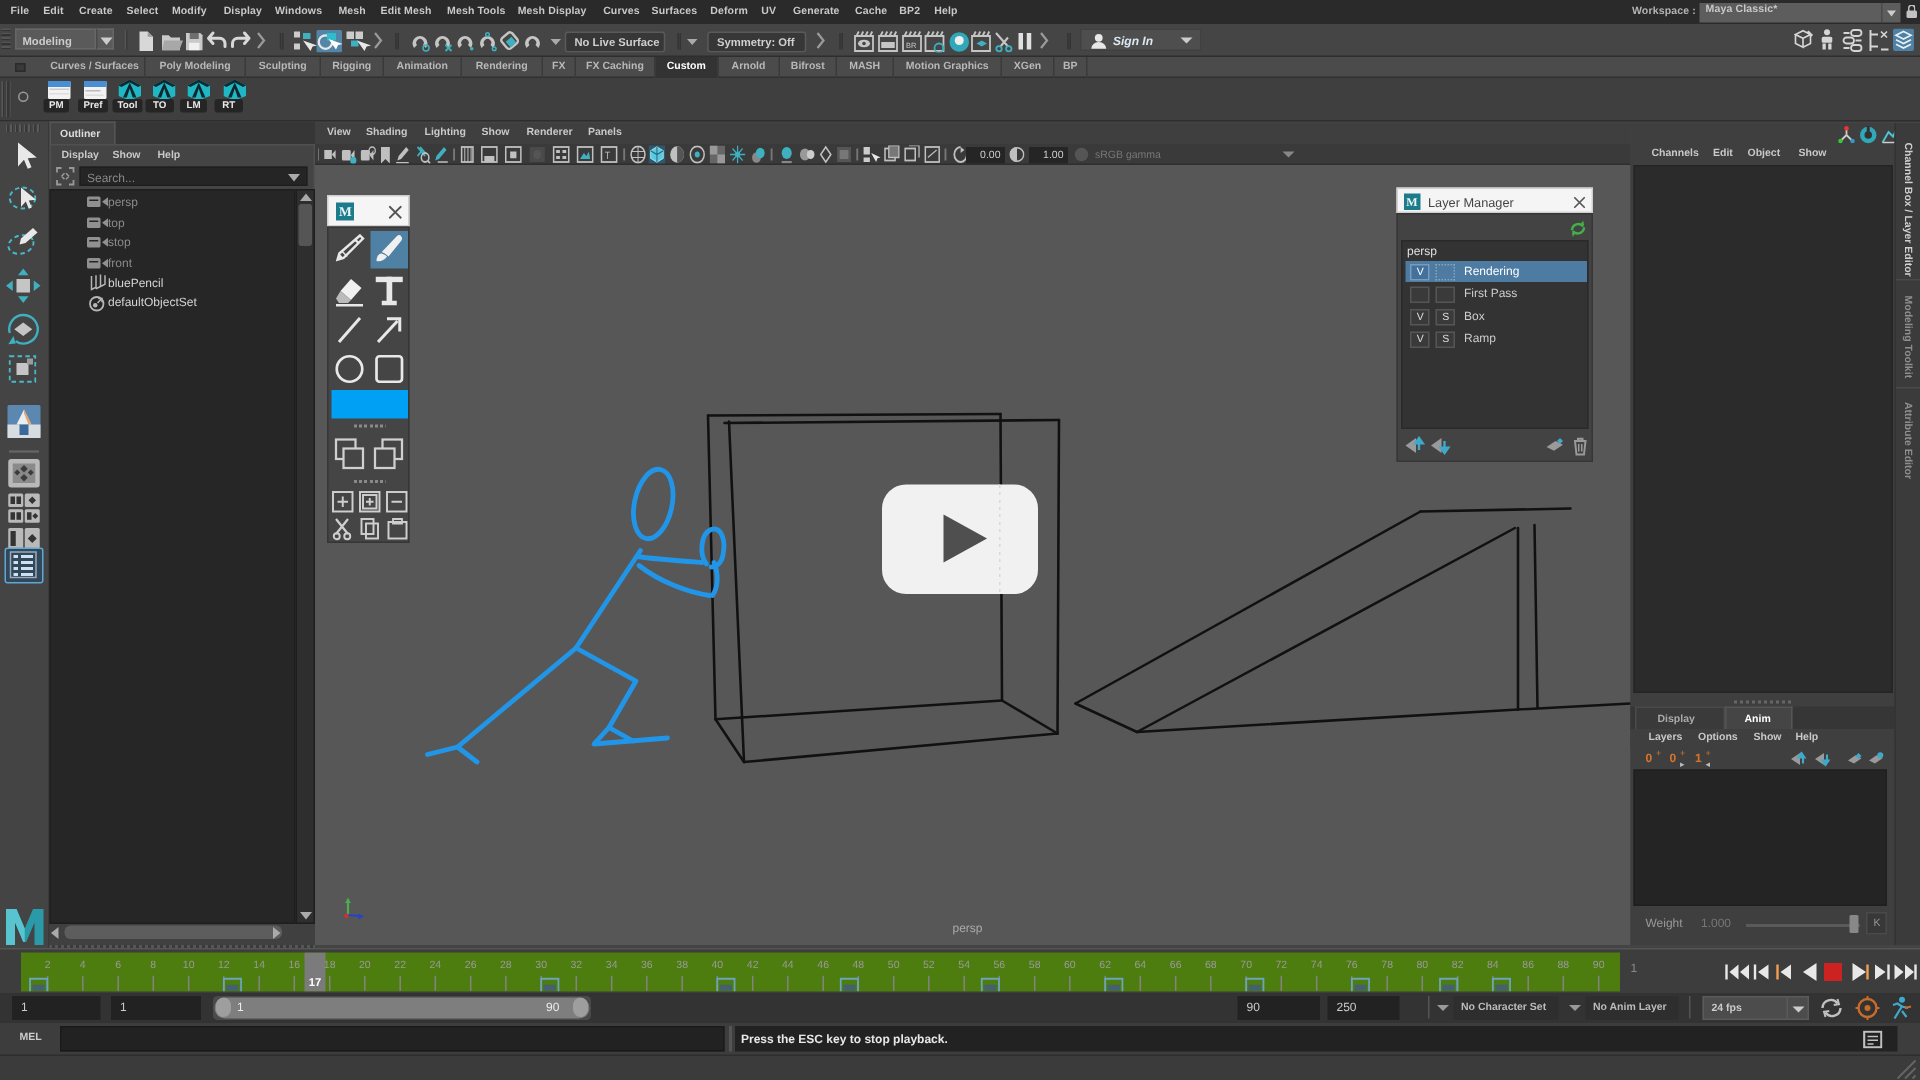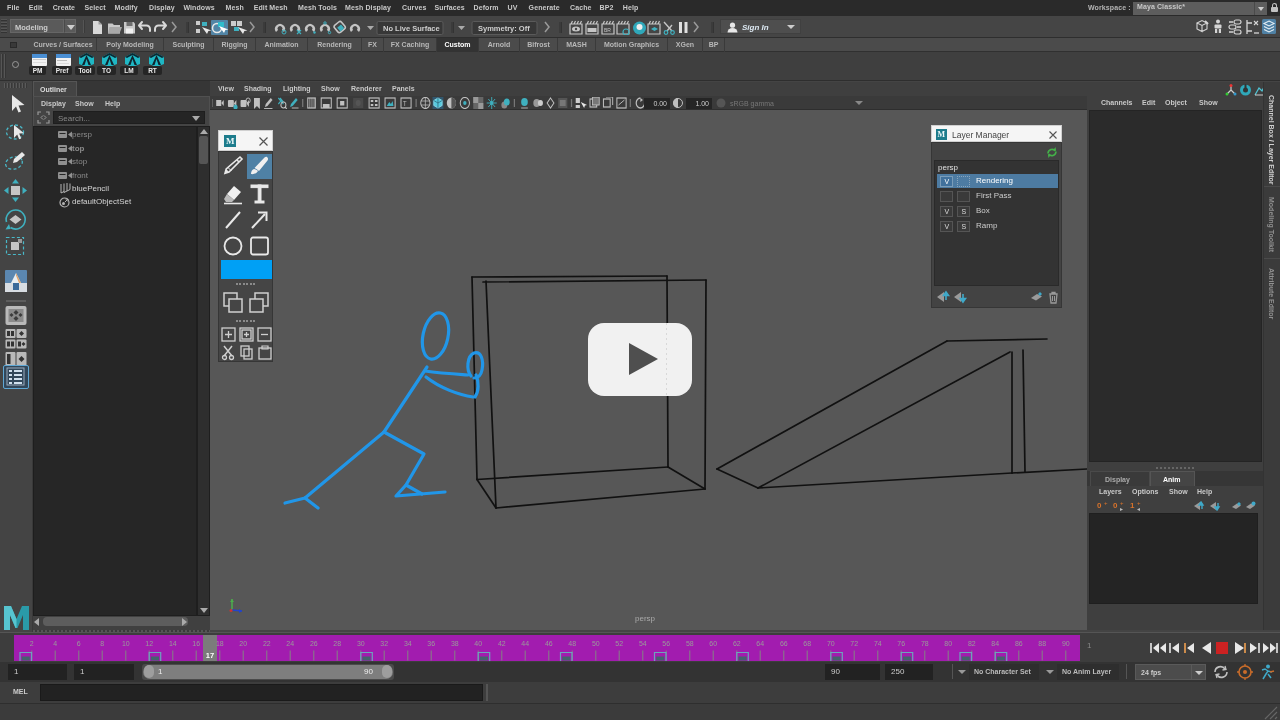--- a/index.html
+++ b/index.html
@@ -429,21 +429,21 @@
           <rect x="0" y="1" width="9" height="7" rx="1" fill="#909090"></rect>
           <path d="M14,1.5 v6 l-4,-3 z" fill="#909090"></path>
           <rect x="1.5" y="3" width="6" height="1" fill="#262626"></rect>
         </svg>
         <span class="t8" style="left:38px;top:3px;color:#8a8a8a;">persp</span>
     <svg class="abs" style="left:24px;top:16.5px;" width="14" height="9" viewBox="0 0 14 9">
           <rect x="0" y="1" width="9" height="7" rx="1" fill="#909090"></rect>
           <path d="M14,1.5 v6 l-4,-3 z" fill="#909090"></path>
           <rect x="1.5" y="3" width="6" height="1" fill="#262626"></rect>
         </svg>
-        <span class="t8" style="left:38px;top:16.5px;color:#8a8a8a;font-weight:bold;">top</span>
+        <span class="t8" style="left:38px;top:16.5px;color:#8a8a8a;">top</span>
     <svg class="abs" style="left:24px;top:30px;" width="14" height="9" viewBox="0 0 14 9">
           <rect x="0" y="1" width="9" height="7" rx="1" fill="#909090"></rect>
           <path d="M14,1.5 v6 l-4,-3 z" fill="#909090"></path>
           <rect x="1.5" y="3" width="6" height="1" fill="#262626"></rect>
         </svg>
         <span class="t8" style="left:38px;top:30px;color:#8a8a8a;">stop</span>
     <svg class="abs" style="left:24px;top:43.5px;" width="14" height="9" viewBox="0 0 14 9">
           <rect x="0" y="1" width="9" height="7" rx="1" fill="#909090"></rect>
           <path d="M14,1.5 v6 l-4,-3 z" fill="#909090"></path>
           <rect x="1.5" y="3" width="6" height="1" fill="#262626"></rect>
@@ -769,32 +769,41 @@
           </g>
       <g transform="translate(52,0)">
             <path d="M0,6 l5,-3.5 l4,2 l-5,3.5 z" fill="#9a9a9a"></path>
             <circle cx="7.5" cy="2.5" r="2" fill="#3fa9c9"></circle>
           </g>
     </svg>
   </div>
 
   <div class="abs" style="left:2px;top:431px;width:169px;height:91px;background:#242424;border:1px solid #1f1f1f;"></div>
 
+  <div class="abs" style="left:0;top:522px;width:176px;height:26px;">
+    <span class="abs" style="left:10px;top:7px;font-size:8px;color:#999;">Weight</span>
+    <span class="abs" style="left:47px;top:7px;font-size:8px;color:#777;">1.000</span>
+    <div class="abs" style="left:77px;top:12px;width:76px;height:1.5px;background:#5a5a5a;"></div>
+    <div class="abs" style="left:146px;top:6px;width:6px;height:12px;background:#888;border-radius:1px;"></div>
+    <div class="abs" style="left:157px;top:4px;width:14px;height:15px;background:#383838;border:1px solid #4a4a4a;">
+          <span class="abs" style="left:4px;top:3px;font-size:7px;color:#999;">K</span>
+        </div>
+  </div>
 
   <div class="abs" style="left:176px;top:0;width:17px;height:548px;background:#3b3b3b;border-left:1px solid #333;">
     <div class="abs" style="left:4px;top:13px;writing-mode:vertical-rl;font-size:7px;font-weight:bold;color:#d0d0d0;white-space:nowrap;">Channel Box / Layer Editor</div>
     <div class="abs" style="left:0;top:104px;width:17px;height:1px;background:#4a4a4a;"></div>
     <div class="abs" style="left:4px;top:115px;writing-mode:vertical-rl;font-size:7px;font-weight:bold;color:#8f8f8f;white-space:nowrap;">Modeling Toolkit</div>
     <div class="abs" style="left:0;top:176px;width:17px;height:1px;background:#4a4a4a;"></div>
     <div class="abs" style="left:4px;top:186px;writing-mode:vertical-rl;font-size:7px;font-weight:bold;color:#8f8f8f;white-space:nowrap;">Attribute Editor</div>
   </div>
 </div>
 
 <div class="abs" id="timeline" style="left:0;top:632px;width:1280px;height:30px;background:#3d3d3d;border-top:1px solid #555;">
-  <div class="abs" style="left:14px;top:2px;width:1066px;height:26px;background:#a21caf;">
+  <div class="abs" style="left:14px;top:2px;width:1066px;height:26px;background:#4d7c0f;">
     <svg class="abs" style="left:0;top:0;" width="1066" height="26" viewBox="0 0 1066 26">
           <path d="M17.8,15.5 v10" stroke="#848484" stroke-width="1"></path>
           <path d="M41.2,15.5 v10" stroke="#848484" stroke-width="1"></path>
           <path d="M64.8,15.5 v10" stroke="#848484" stroke-width="1"></path>
           <path d="M88.2,15.5 v10" stroke="#848484" stroke-width="1"></path>
           <path d="M111.8,15.5 v10" stroke="#848484" stroke-width="1"></path>
           <path d="M135.2,15.5 v10" stroke="#848484" stroke-width="1"></path>
           <path d="M158.8,15.5 v10" stroke="#848484" stroke-width="1"></path>
           <path d="M182.2,15.5 v10" stroke="#848484" stroke-width="1"></path>
           <path d="M205.8,15.5 v10" stroke="#848484" stroke-width="1"></path>
@@ -995,20 +1004,27 @@
           <path d="M3,15 l3,-5 l2,-3 l4,1 m-4,-1 l-3,-2 l-3,1 m6,4 l3,4" stroke="#3fa9c9" stroke-width="1.5" fill="none"></path>
           <path d="M10,8 l4,-1" stroke="#c96c2a" stroke-width="1.5"></path>
         </g>
   </svg>
 </div>
 
 <div class="abs" id="melrow" style="left:0;top:682px;width:1280px;height:21px;background:#3d3d3d;">
   <span class="t7" style="left:13px;top:6px;color:#ccc;">MEL</span>
   <div class="abs" style="left:40px;top:2px;width:443px;height:17px;background:#222;border:1px solid #1a1a1a;"></div>
   <div class="abs" style="left:486px;top:2px;width:2px;height:17px;background:#555;"></div>
+  <div class="abs" style="left:490px;top:2px;width:775px;height:17px;background:#222;">
+    <span class="abs" style="left:4px;top:4px;font-size:8px;font-weight:bold;color:#e8e8e8;">Press the ESC key to stop playback.</span>
+    <svg class="abs" style="left:752px;top:2.5px;" width="13" height="12" viewBox="0 0 13 12">
+          <rect x="0.8" y="0.8" width="11.4" height="10.4" fill="none" stroke="#c0c0c0" stroke-width="1.4"></rect>
+          <path d="M3,4 h7 M3,6.5 h7 M3,9 h4" stroke="#c0c0c0" stroke-width="1"></path>
+        </svg>
+  </div>
 </div>
 
 <div class="abs" id="bottomstrip" style="left:0;top:703px;width:1280px;height:17px;background:#3b3b3b;border-top:1px solid #2e2e2e;">
   <svg class="abs" style="left:1264px;top:2px;" width="14" height="14" viewBox="0 0 14 14">
         <path d="M13,1 L1,13 M13,6 L6,13 M13,11 L11,13" stroke="#666" stroke-width="1.2"></path>
       </svg>
 </div>
 
 <div class="abs" id="palette" style="left:218px;top:130px;width:55px;height:232px;">
   <div class="abs" style="left:0;top:0;width:55px;height:21px;background:#f5f5f5;border:1px solid #d0d0d0;">

